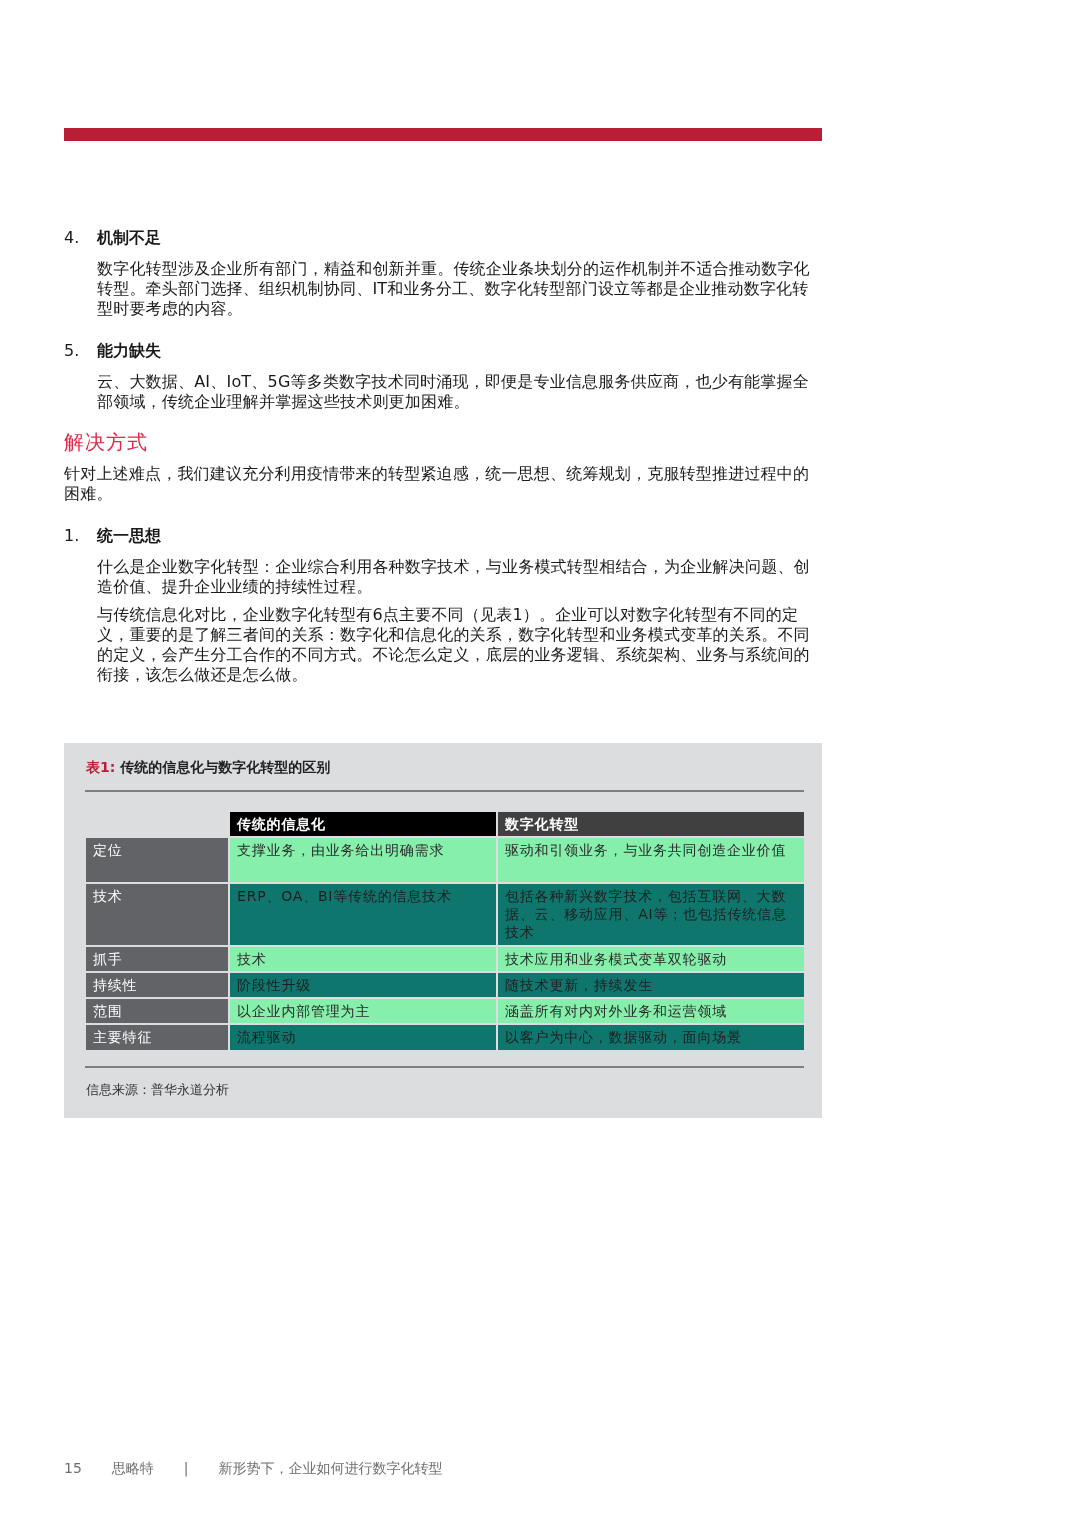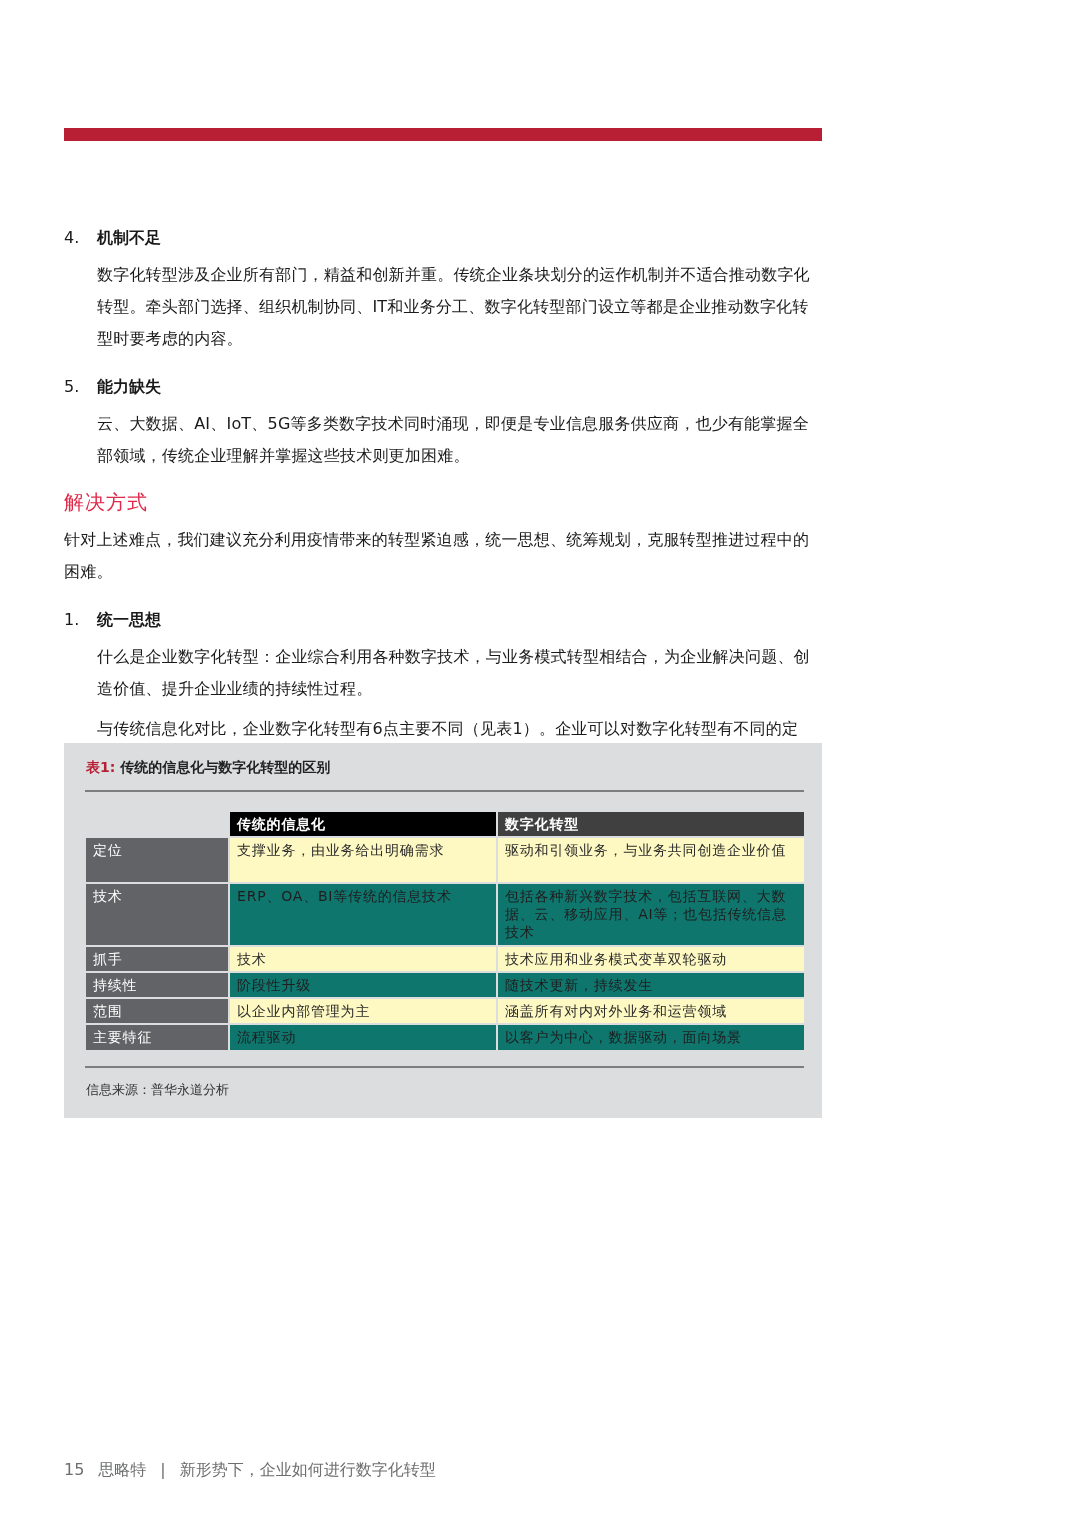--- a/index.html
+++ b/index.html
@@ -6,43 +6,43 @@
   body {
     width: 1080px; height: 1528px; background: #ffffff; position: relative;
     font-family: "DejaVu Sans", "Liberation Sans", sans-serif; color: #1a1a1a;
     overflow: hidden;
   }
   .red-bar { position: absolute; left: 64px; top: 128px; width: 758px; height: 13px; background: #b81f34; }
   .content { position: absolute; left: 64px; top: 226px; width: 758px; }
   .item-head { display: flex; align-items: baseline; font-size: 16px; line-height: 24px; margin: 0; }
   .item-num { width: 33px; font-weight: normal; }
   .item-title { font-weight: bold; }
-  .body-text { font-size: 16px; line-height: 32px; margin: 0; letter-spacing: 0.2px; }
+  .body-text { font-size: 16px; line-height: 20px; margin: 0; letter-spacing: 0.2px; }
   .indent { padding-left: 33px; }
   .section-title { color: #e0294a; font-size: 20px; line-height: 28px; font-weight: normal; margin: 0; letter-spacing: 1px; }
   .table-box { position: absolute; left: 64px; top: 743px; width: 758px; height: 375px; background: #dcdddf; }
   .table-caption { position: absolute; left: 22px; top: 16px; font-size: 14px; font-weight: bold; color: #222; }
   .table-caption .cap-prefix { color: #b81f34; }
   .rule { position: absolute; left: 21px; width: 719px; height: 2px; background: #7d7e80; }
   .rule-top { top: 47px; }
   .rule-bottom { top: 323px; }
   .grid { position: absolute; left: 22px; top: 69px; width: 718px; }
   .trow { display: flex; margin-bottom: 2px; }
   .cell { box-sizing: border-box; font-size: 14px; line-height: 18px; padding: 3px 7px; letter-spacing: 0.8px; }
   .c0 { width: 142px; margin-right: 2px; }
   .c1 { width: 266px; margin-right: 2px; }
   .c2 { width: 306px; }
   .hdr .c0 { background: transparent; }
   .hdr .c1 { background: #000000; color: #ffffff; font-weight: bold; padding-top: 3px; }
   .hdr .c2 { background: #404040; color: #ffffff; font-weight: bold; }
   .label { background: #626366; color: #ffffff; }
-  .light { background: #fef9c3; color: #2a2a2a; }
+  .light { background: #86efac; color: #2a2a2a; }
   .mid { background: #0f766e; color: #1e1e1e; }
   .source { position: absolute; left: 22px; top: 338px; font-size: 13px; color: #333; }
-  .footer { position: absolute; left: 64px; top: 1460px; font-size: 16px; color: #6d6e70; display: flex; gap: 0; }
+  .footer { position: absolute; left: 64px; top: 1460px; font-size: 14px; color: #6d6e70; display: flex; gap: 16px; }
   .footer span { margin-right: 14px; }
 </style>
 </head>
 <body>
 
 <div class="red-bar"></div>
 
 <div class="content">
   <div class="item-head">
     <span class="item-num">4.</span>

